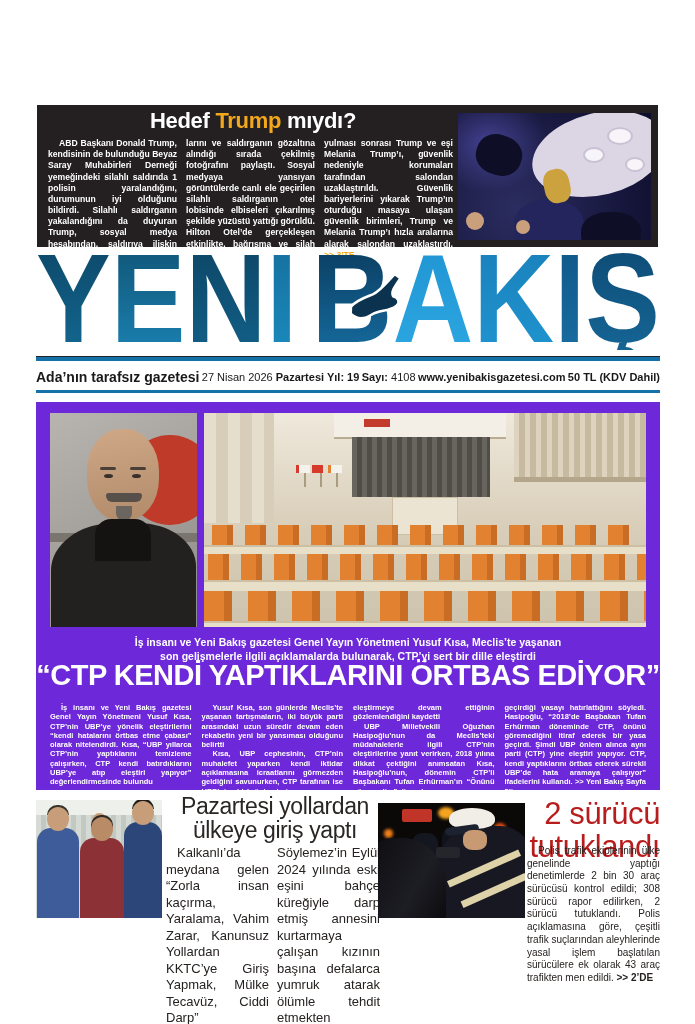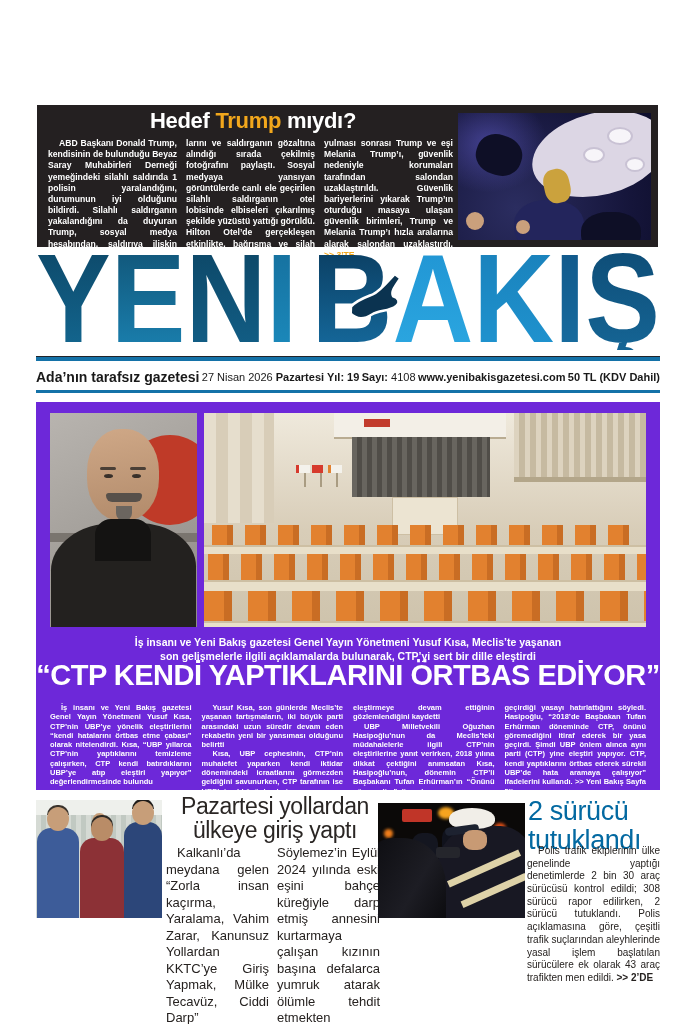--- a/index.html
+++ b/index.html
@@ -118,22 +118,22 @@
   .tp-stripe{position:absolute;background:#ded2a8;}
   .tp-officer{position:absolute;right:-8px;bottom:-10px;width:96px;height:102px;background:#181823;border-radius:42% 34% 0 0;}
   .tp-belt{position:absolute;background:#ded2a8;transform:rotate(-24deg);}
   .tp-cap{position:absolute;right:30px;top:5px;width:46px;height:21px;background:#f1eee8;border-radius:50% 50% 40% 40%;}
   .tp-brim{position:absolute;right:46px;top:23px;width:34px;height:8px;background:#1d2230;border-radius:4px;transform:rotate(-8deg);}
   .tp-face{position:absolute;right:38px;top:27px;width:24px;height:20px;background:#c89a74;border-radius:40%;}
   .tp-car{position:absolute;left:-12px;bottom:-8px;width:80px;height:88px;border-radius:34% 54% 0 0;
           background:linear-gradient(120deg,#0c0c10,#1d1d24 60%,#0a0a0d);}
   .tp-mirror{position:absolute;left:58px;top:44px;width:24px;height:11px;background:#25262c;border-radius:3px;}
 
-  .br-headline{position:absolute;left:528px;top:797px;width:132px;margin:0;text-align:left;
-               font-size:27px;font-weight:400;line-height:1.08;color:#0369a1;letter-spacing:-0.4px;}
+  .br-headline{position:absolute;left:528px;top:797px;width:132px;margin:0;text-align:right;
+               font-size:31px;font-weight:400;line-height:1.08;color:#b91c1c;letter-spacing:-0.4px;}
   .br-body{position:absolute;left:527px;top:845px;width:133px;margin:0;font-size:10px;
            line-height:1.27;text-align:justify;color:#262220;}
 </style>
 </head>
 <body>
 
 <div class="page">
 
   <section class="top-box">
     <h2 class="top-title"><span>Hedef </span><span class="hl">Trump</span><span> mıydı?</span></h2>
@@ -225,21 +225,21 @@
       <div>son gelişmelerle ilgili açıklamalarda bulunarak, CTP’yi sert bir dille eleştirdi</div>
     </div>
     <h2 class="main-headline">“CTP KENDİ YAPTIKLARINI ÖRTBAS EDİYOR”</h2>
 
     <div class="main-cols">
       <div class="mcol">
         <p class="indent">İş insanı ve Yeni Bakış gazetesi Genel Yayın Yönetmeni Yusuf Kısa, CTP’nin UBP’ye yönelik eleştirilerini “kendi hatalarını örtbas etme çabası” olarak nitelendirdi. Kısa, “UBP yıllarca CTP’nin yaptıklarını temizleme çalışırken, CTP kendi batırdıklarını UBP’ye atıp eleştiri yapıyor” değerlendirmesinde bulundu</p>
       </div>
       <div class="mcol">
         <p class="indent">Yusuf Kısa, son günlerde Meclis’te yaşanan tartışmaların, iki büyük parti arasındaki uzun süredir devam eden rekabetin yeni bir yansıması olduğunu belirtti</p>
-        <p class="indent">Kısa, UBP cephesinin, CTP’nin muhalefet yaparken kendi iktidar dönemindeki icraatlarını görmezden geldiğini savunurken, CTP tarafının ise UBP’nin aldığı önlemleri</p>
+        <p class="indent">Kısa, UBP cephesinin, CTP’nin muhalefet yaparken kendi iktidar açıklamasına icraatlarını görmezden geldiğini savunurken, CTP tarafının ise UBP’nin aldığı önlemleri</p>
       </div>
       <div class="mcol">
         <p>eleştirmeye devam ettiğinin gözlemlendiğini kaydetti</p>
         <p class="indent">UBP Milletvekili Oğuzhan Hasipoğlu’nun da Meclis’teki müdahalelerle ilgili CTP’nin eleştirilerine yanıt verirken, 2018 yılına dikkat çektiğini anımsatan Kısa, Hasipoğlu’nun, dönemin CTP’li Başbakanı Tufan Erhürman’ın “Önünü göremedim” diyerek</p>
       </div>
       <div class="mcol">
         <p><span>geçirdiği yasayı hatırlattığını söyledi. Hasipoğlu, “2018’de Başbakan Tufan Erhürman döneminde CTP, önünü göremediğini itiraf ederek bir yasa geçirdi. Şimdi UBP önlem alınca aynı parti (CTP) yine eleştiri yapıyor. CTP, kendi yaptıklarını örtbas ederek sürekli UBP’de hata aramaya çalışıyor” ifadelerini kullandı. </span><span class="more-w">&gt;&gt; Yeni Bakış Sayfa 5’te</span></p>
       </div>
     </div>
   </section>

